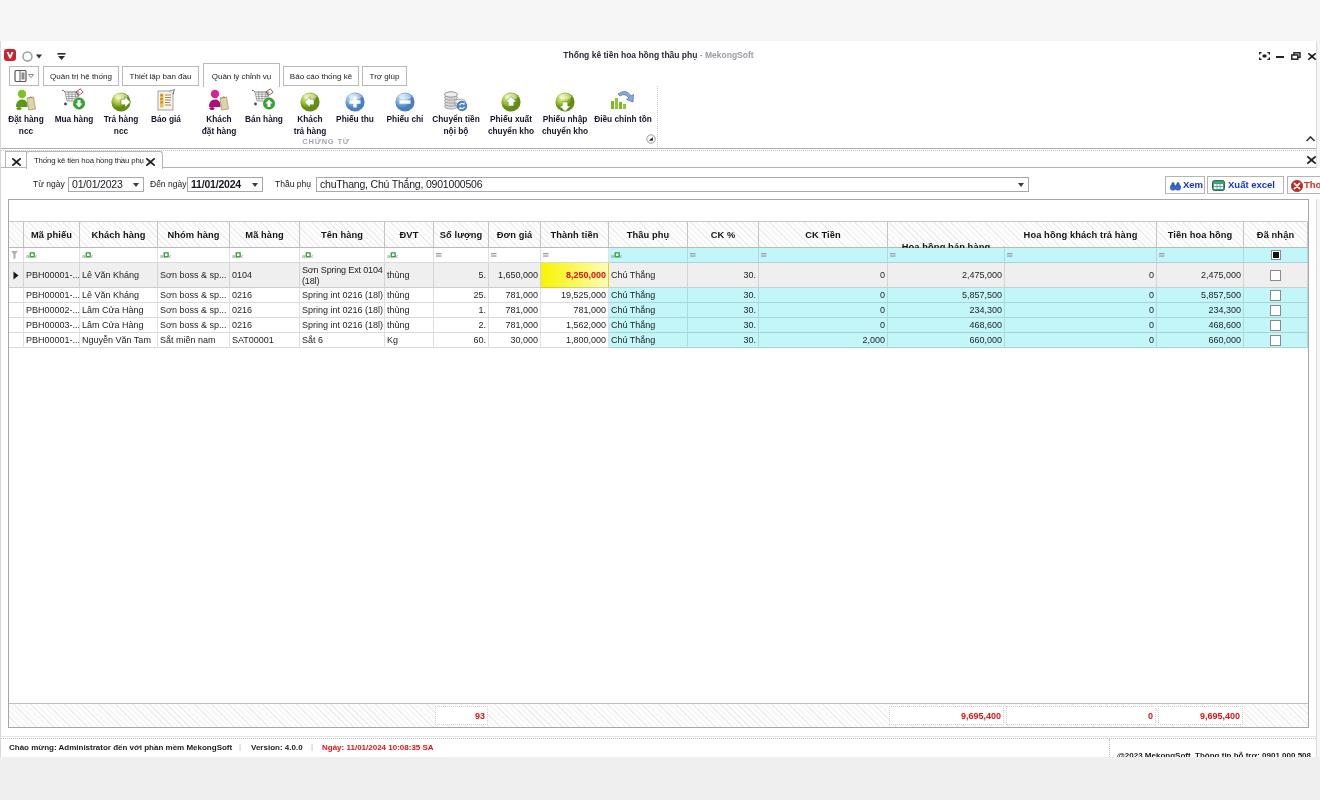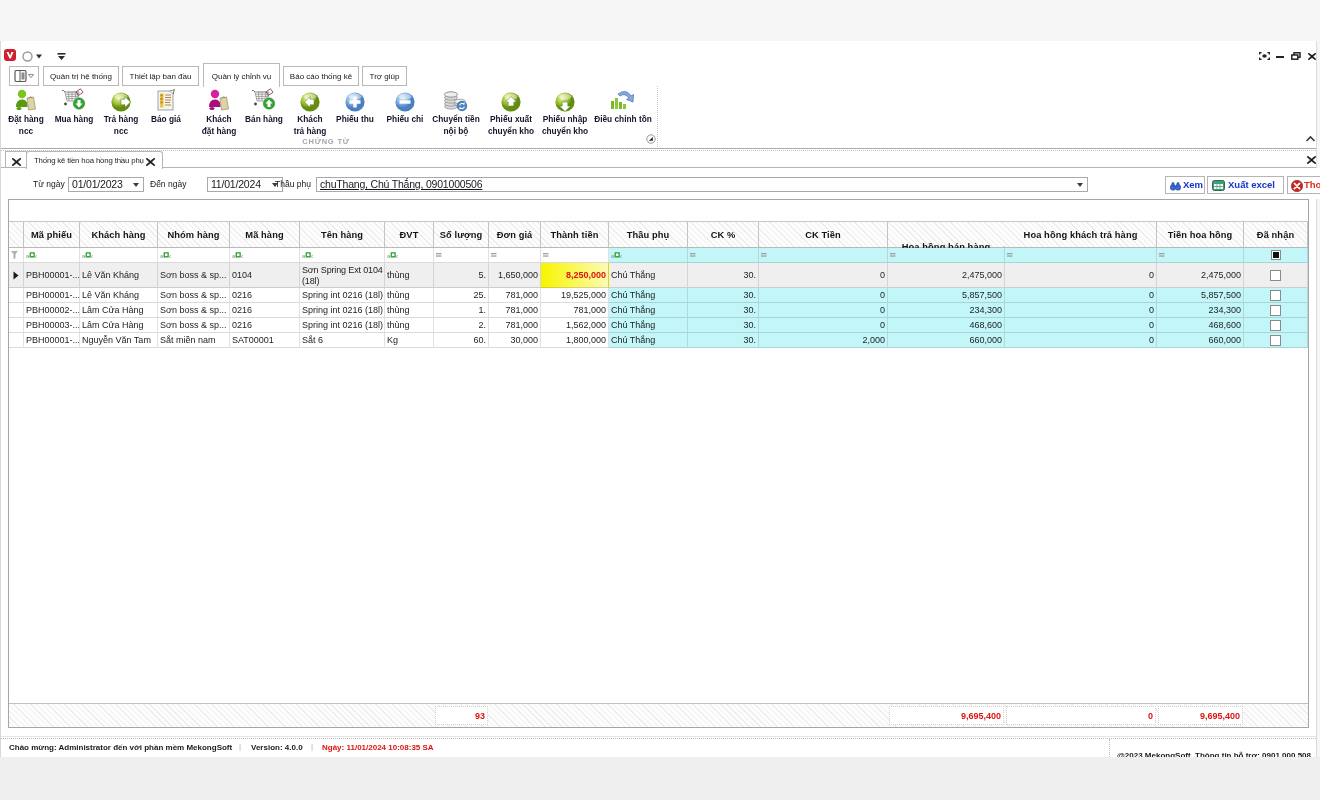--- a/index.html
+++ b/index.html
@@ -60,20 +60,21 @@
       <path d="M2.5 3 L5.5 9.5 L6.8 9.5 L9.5 3 L7.4 3 L6.1 6.8 L4.6 3 Z" fill="#fff"></path>
     </svg>
   <svg class="abs" style="left:21px;top:10px" width="24" height="11" viewBox="0 0 24 11">
       <circle cx="5.5" cy="5.5" r="4.5" fill="none" stroke="#9a9a9a" stroke-width="1.4"></circle>
       <path d="M14 3.5 L20 3.5 L17 7.5 Z" fill="#2b2b2b"></path>
     </svg>
   <svg class="abs" style="left:56px;top:12px" width="10" height="8" viewBox="0 0 10 8">
       <rect x="0.5" y="0" width="8" height="1.6" fill="#2b2b2b"></rect>
       <path d="M1 3 L8 3 L4.5 7 Z" fill="#2b2b2b"></path>
     </svg>
+  <div id="title">Thống kê tiền hoa hồng thầu phụ <span class="gray">- MekongSoft</span></div>
   <svg class="abs" style="left:1258px;top:11px" width="11" height="8" viewBox="0 0 11 8">
       <g fill="#222">
         <path d="M0 0 h2.6 v1.3 h-1.3 v1.3 h-1.3 z"></path>
         <path d="M11 0 h-2.6 v1.3 h1.3 v1.3 h1.3 z"></path>
         <path d="M0 8 h2.6 v-1.3 h-1.3 v-1.3 h-1.3 z"></path>
         <path d="M11 8 h-2.6 v-1.3 h1.3 v-1.3 h1.3 z"></path>
         <ellipse cx="5.5" cy="4" rx="2.2" ry="1.8"></ellipse>
       </g>
     </svg>
   <div class="abs" style="left:1275px;top:15px;width:8px;height:2px;background:#222"></div>
@@ -314,23 +315,23 @@
       </svg>
   </div>
   <svg class="abs" style="left:1306px;top:115px" width="9" height="8" viewBox="0 0 8 7">
       <path d="M0.5 0 L4 2.6 L7.5 0 L8 0.6 L4.9 3.5 L8 6.4 L7.5 7 L4 4.4 L0.5 7 L0 6.4 L3.1 3.5 L0 0.6 Z" fill="#1a1a1a" stroke="#1a1a1a" stroke-width="0.6"></path>
     </svg>
 
   <div id="filterrow">
     <div class="flabel" style="left:8px">Từ ngày</div>
     <div class="fbox" style="left:43px;width:76px;">01/01/2023<span class="arr"></span></div>
     <div class="flabel" style="left:125px">Đến ngày</div>
-    <div class="fbox" style="left:182px;width:76px;">11/01/2024<span class="arr"></span></div>
+    <div class="fbox" style="left:162px;width:76px;font-weight:bold;">11/01/2024<span class="arr"></span></div>
     <div class="flabel" style="left:250px">Thầu phụ</div>
-    <div class="fbox" style="left:291px;width:772px;text-decoration:underline;">chuThang, Chú Thắng, 0901000506<span class="arr"></span></div>
+    <div class="fbox" style="left:291px;width:713px;">chuThang, Chú Thắng, 0901000506<span class="arr"></span></div>
     <div class="fbtn" style="left:1140px;width:40px;color:#1433cc;">
       <svg style="position:absolute;left:4px;top:4px" width="11" height="10" viewBox="0 0 11 10">
           <g fill="#3a6ad4" stroke="#20408c" stroke-width="0.5">
             <circle cx="3" cy="6.5" r="2.8"></circle>
             <circle cx="8" cy="6.5" r="2.8"></circle>
             <path d="M2 2 Q3 0.5 4 2 L4.6 5 L1.4 5 Z"></path>
             <path d="M9 2 Q8 0.5 7 2 L6.4 5 L9.6 5 Z"></path>
           </g>
         </svg>
       <span style="margin-left:17px">Xem</span>

